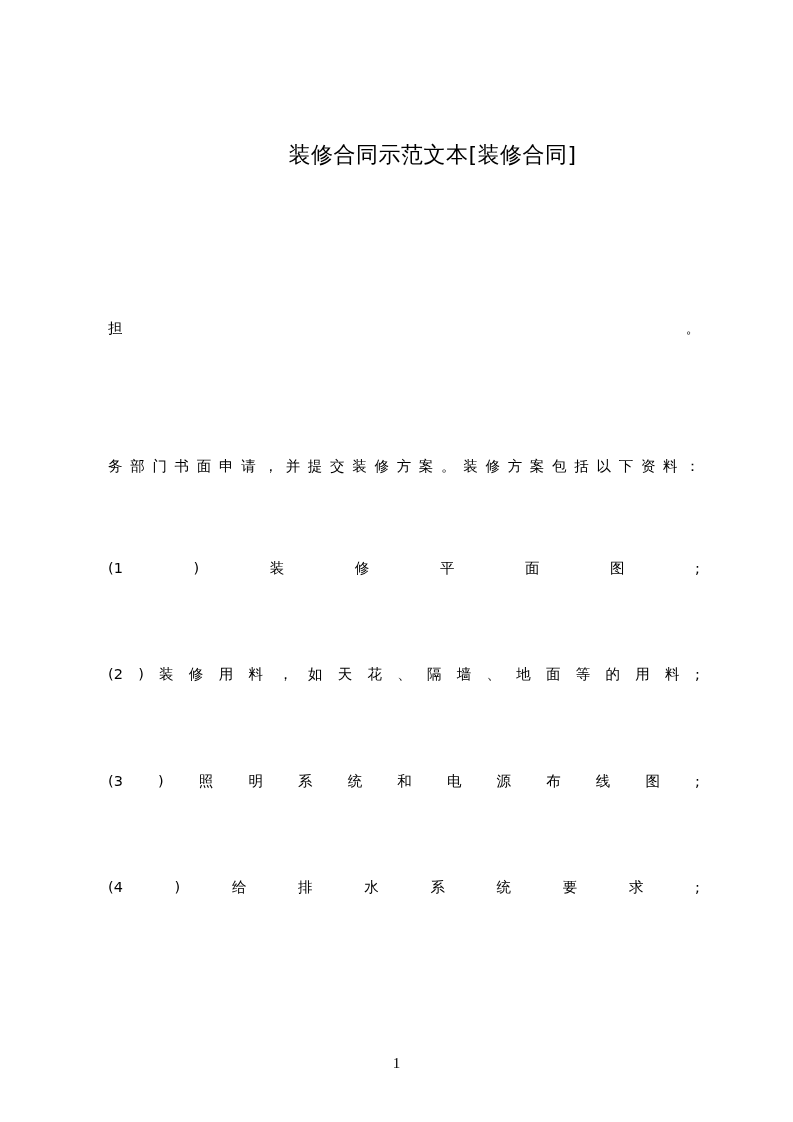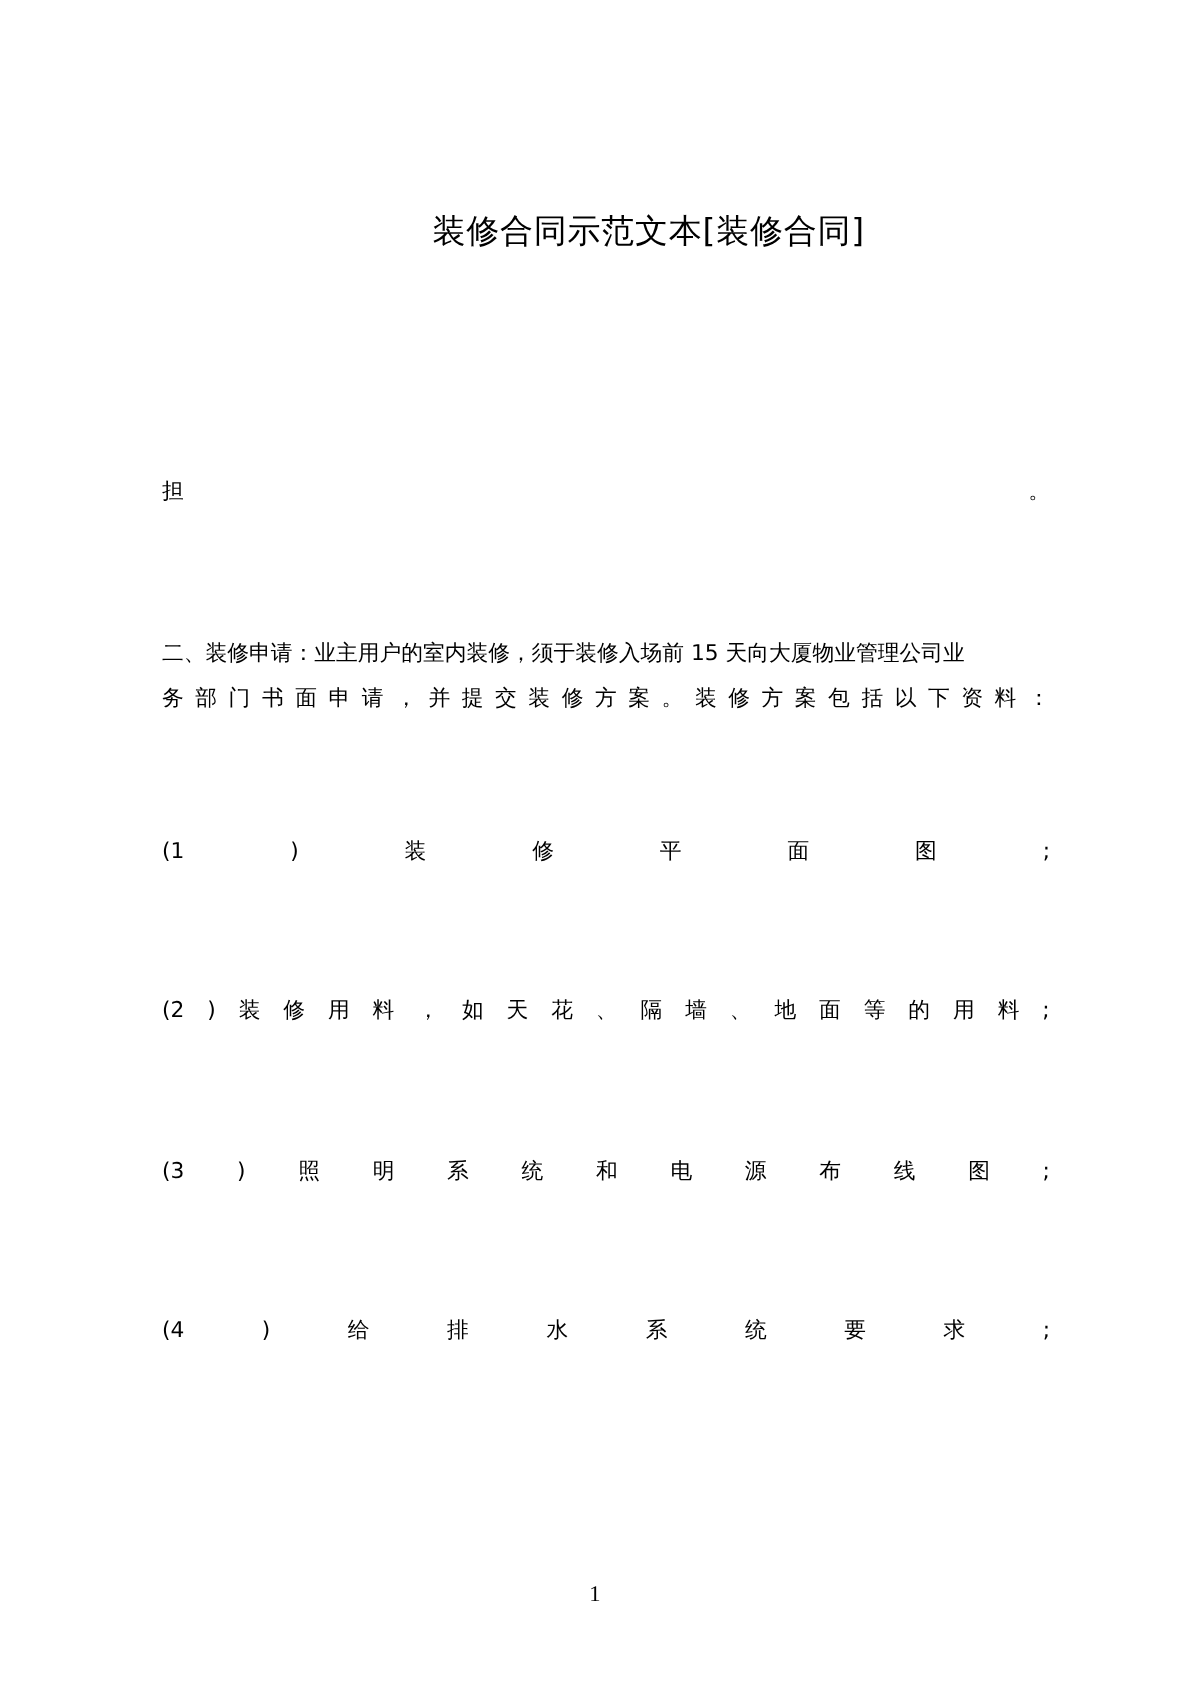--- a/index.html
+++ b/index.html
@@ -20,21 +20,20 @@
 
 <div class="page">
 
   <div class="title">装修合同示范文本[装修合同]</div>
 
   <div class="line justify" style="top:318px;">
     <span>担</span>
     <span>。</span>
   </div>
 
-  <div class="line" style="top:426px;">二、装修申请：业主用户的室内装修，须于装修入场前 15 天向大厦物业管理公司业</div>
   <div class="line justify" style="top:456px;" id="p2l2">
       <span>务</span>
       <span>部</span>
       <span>门</span>
       <span>书</span>
       <span>面</span>
       <span>申</span>
       <span>请</span>
       <span>，</span>
       <span>并</span>

